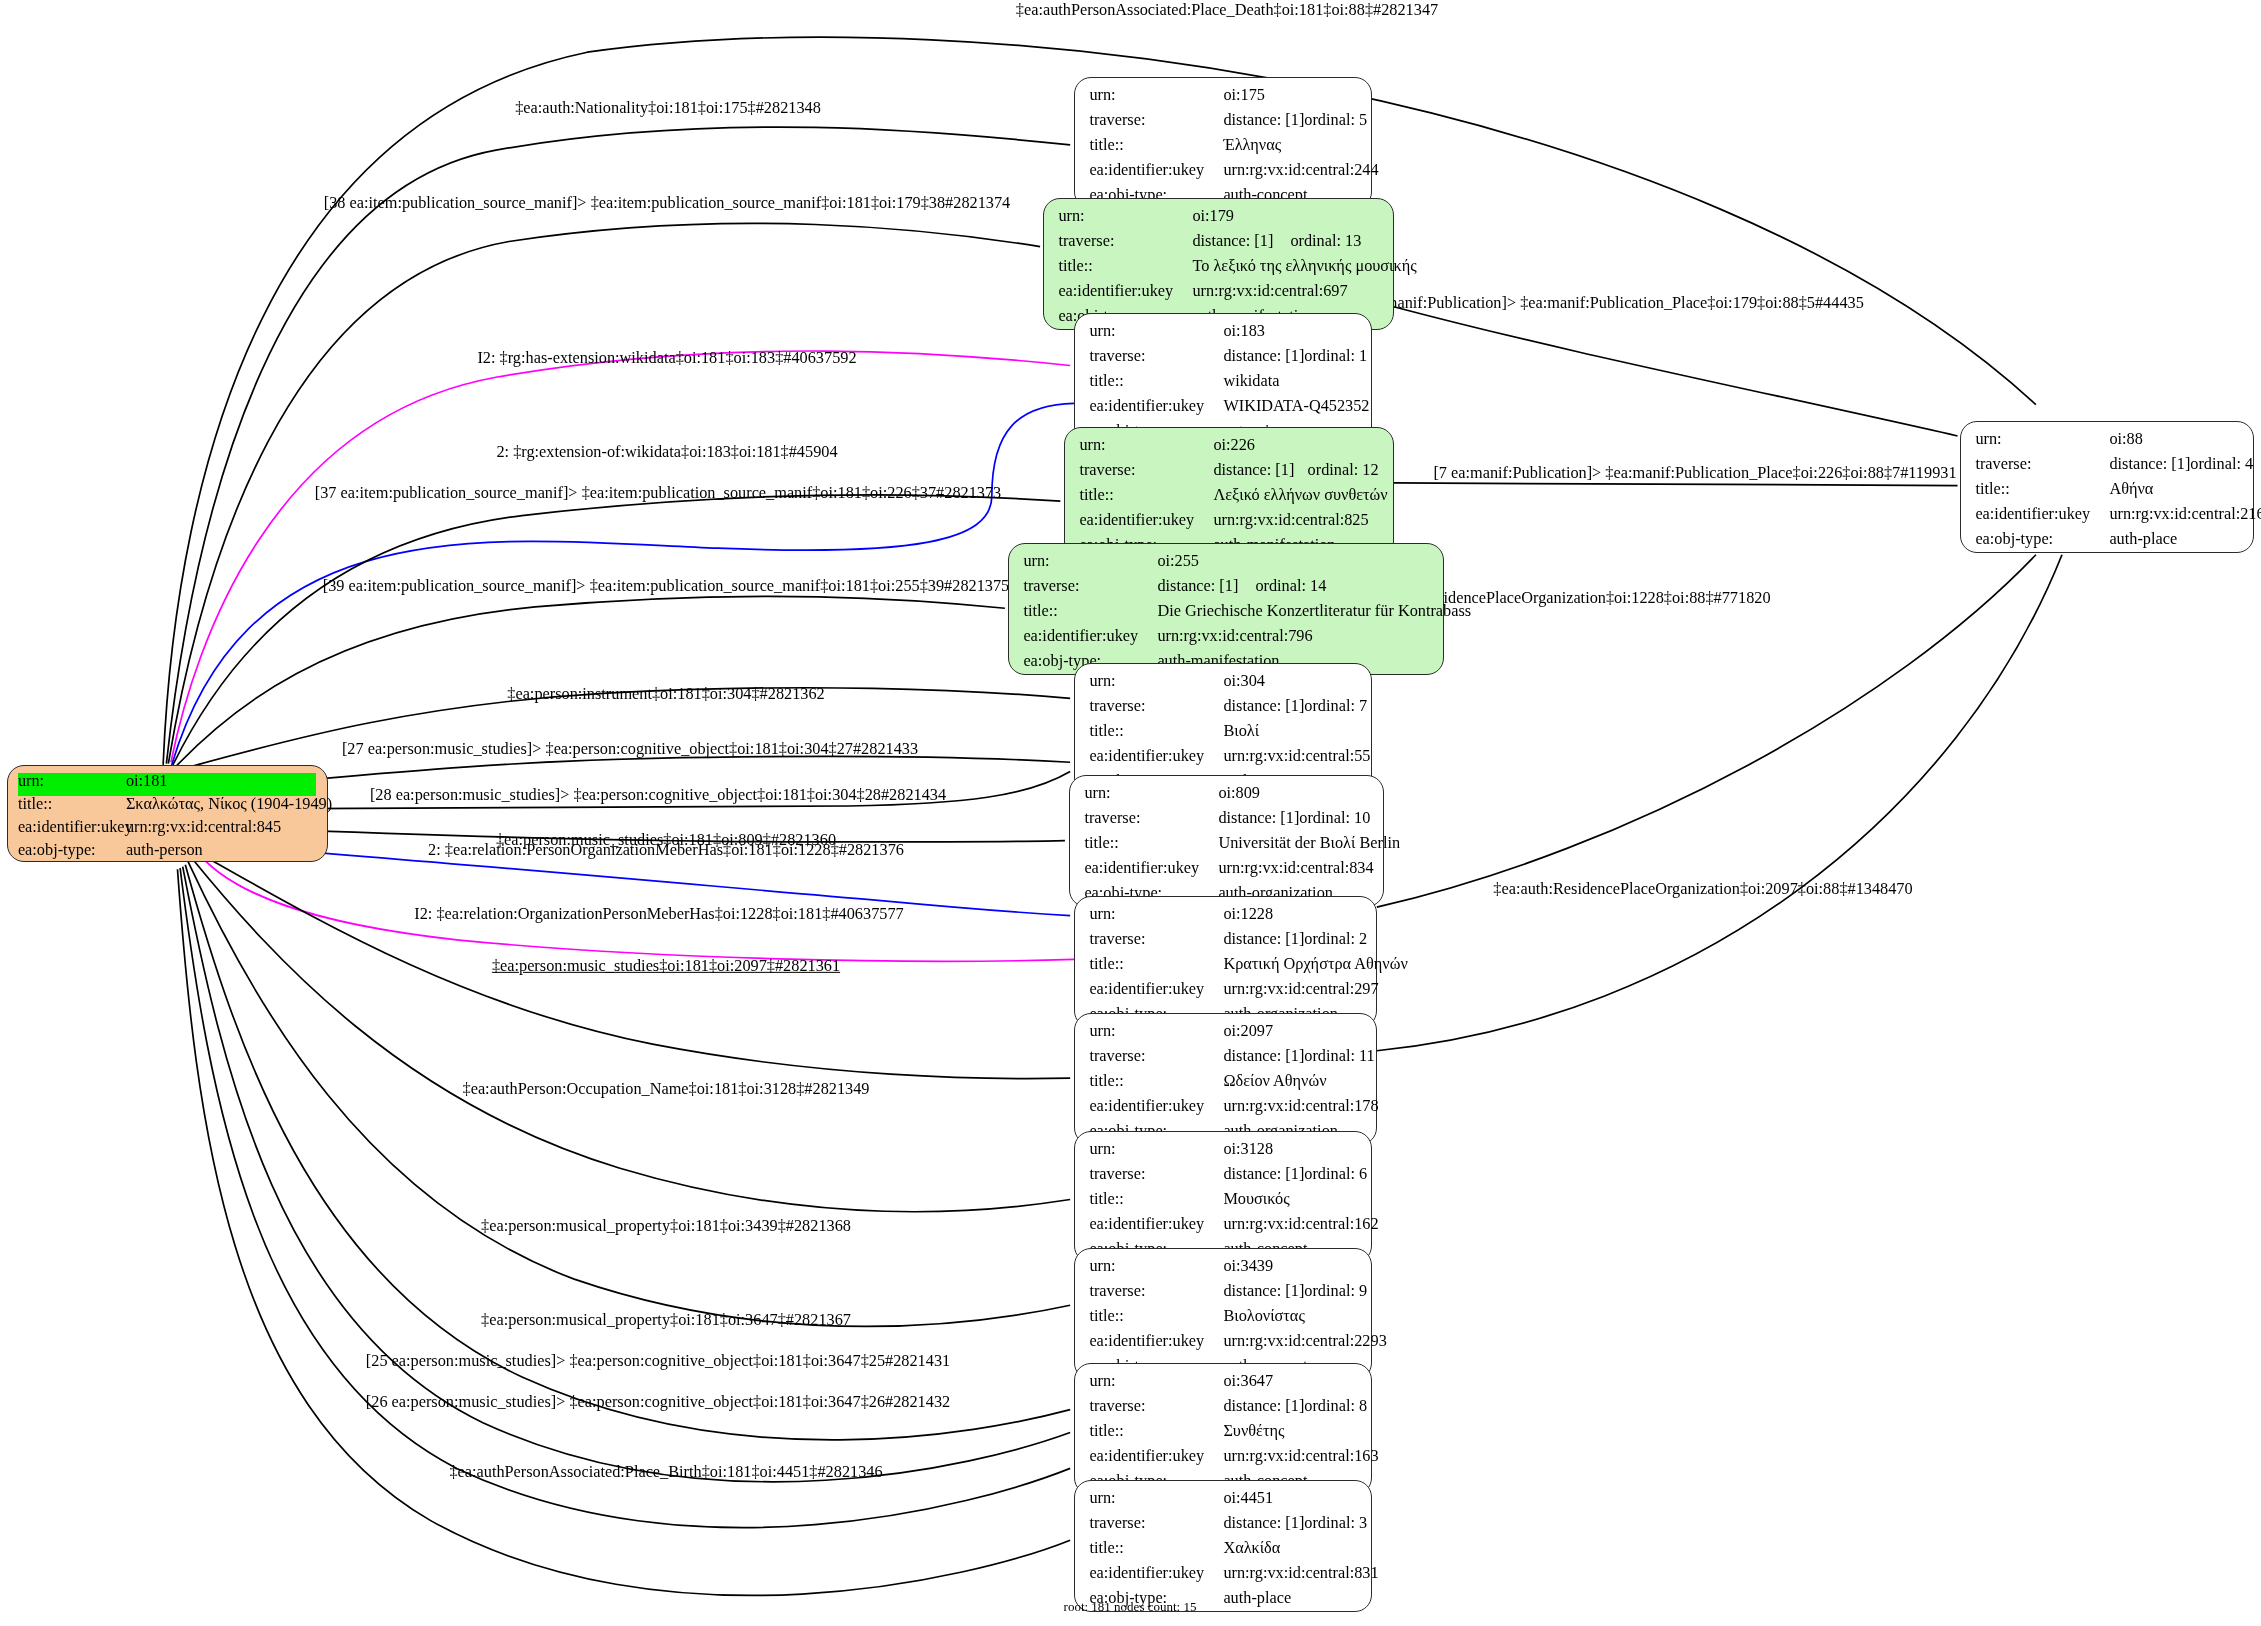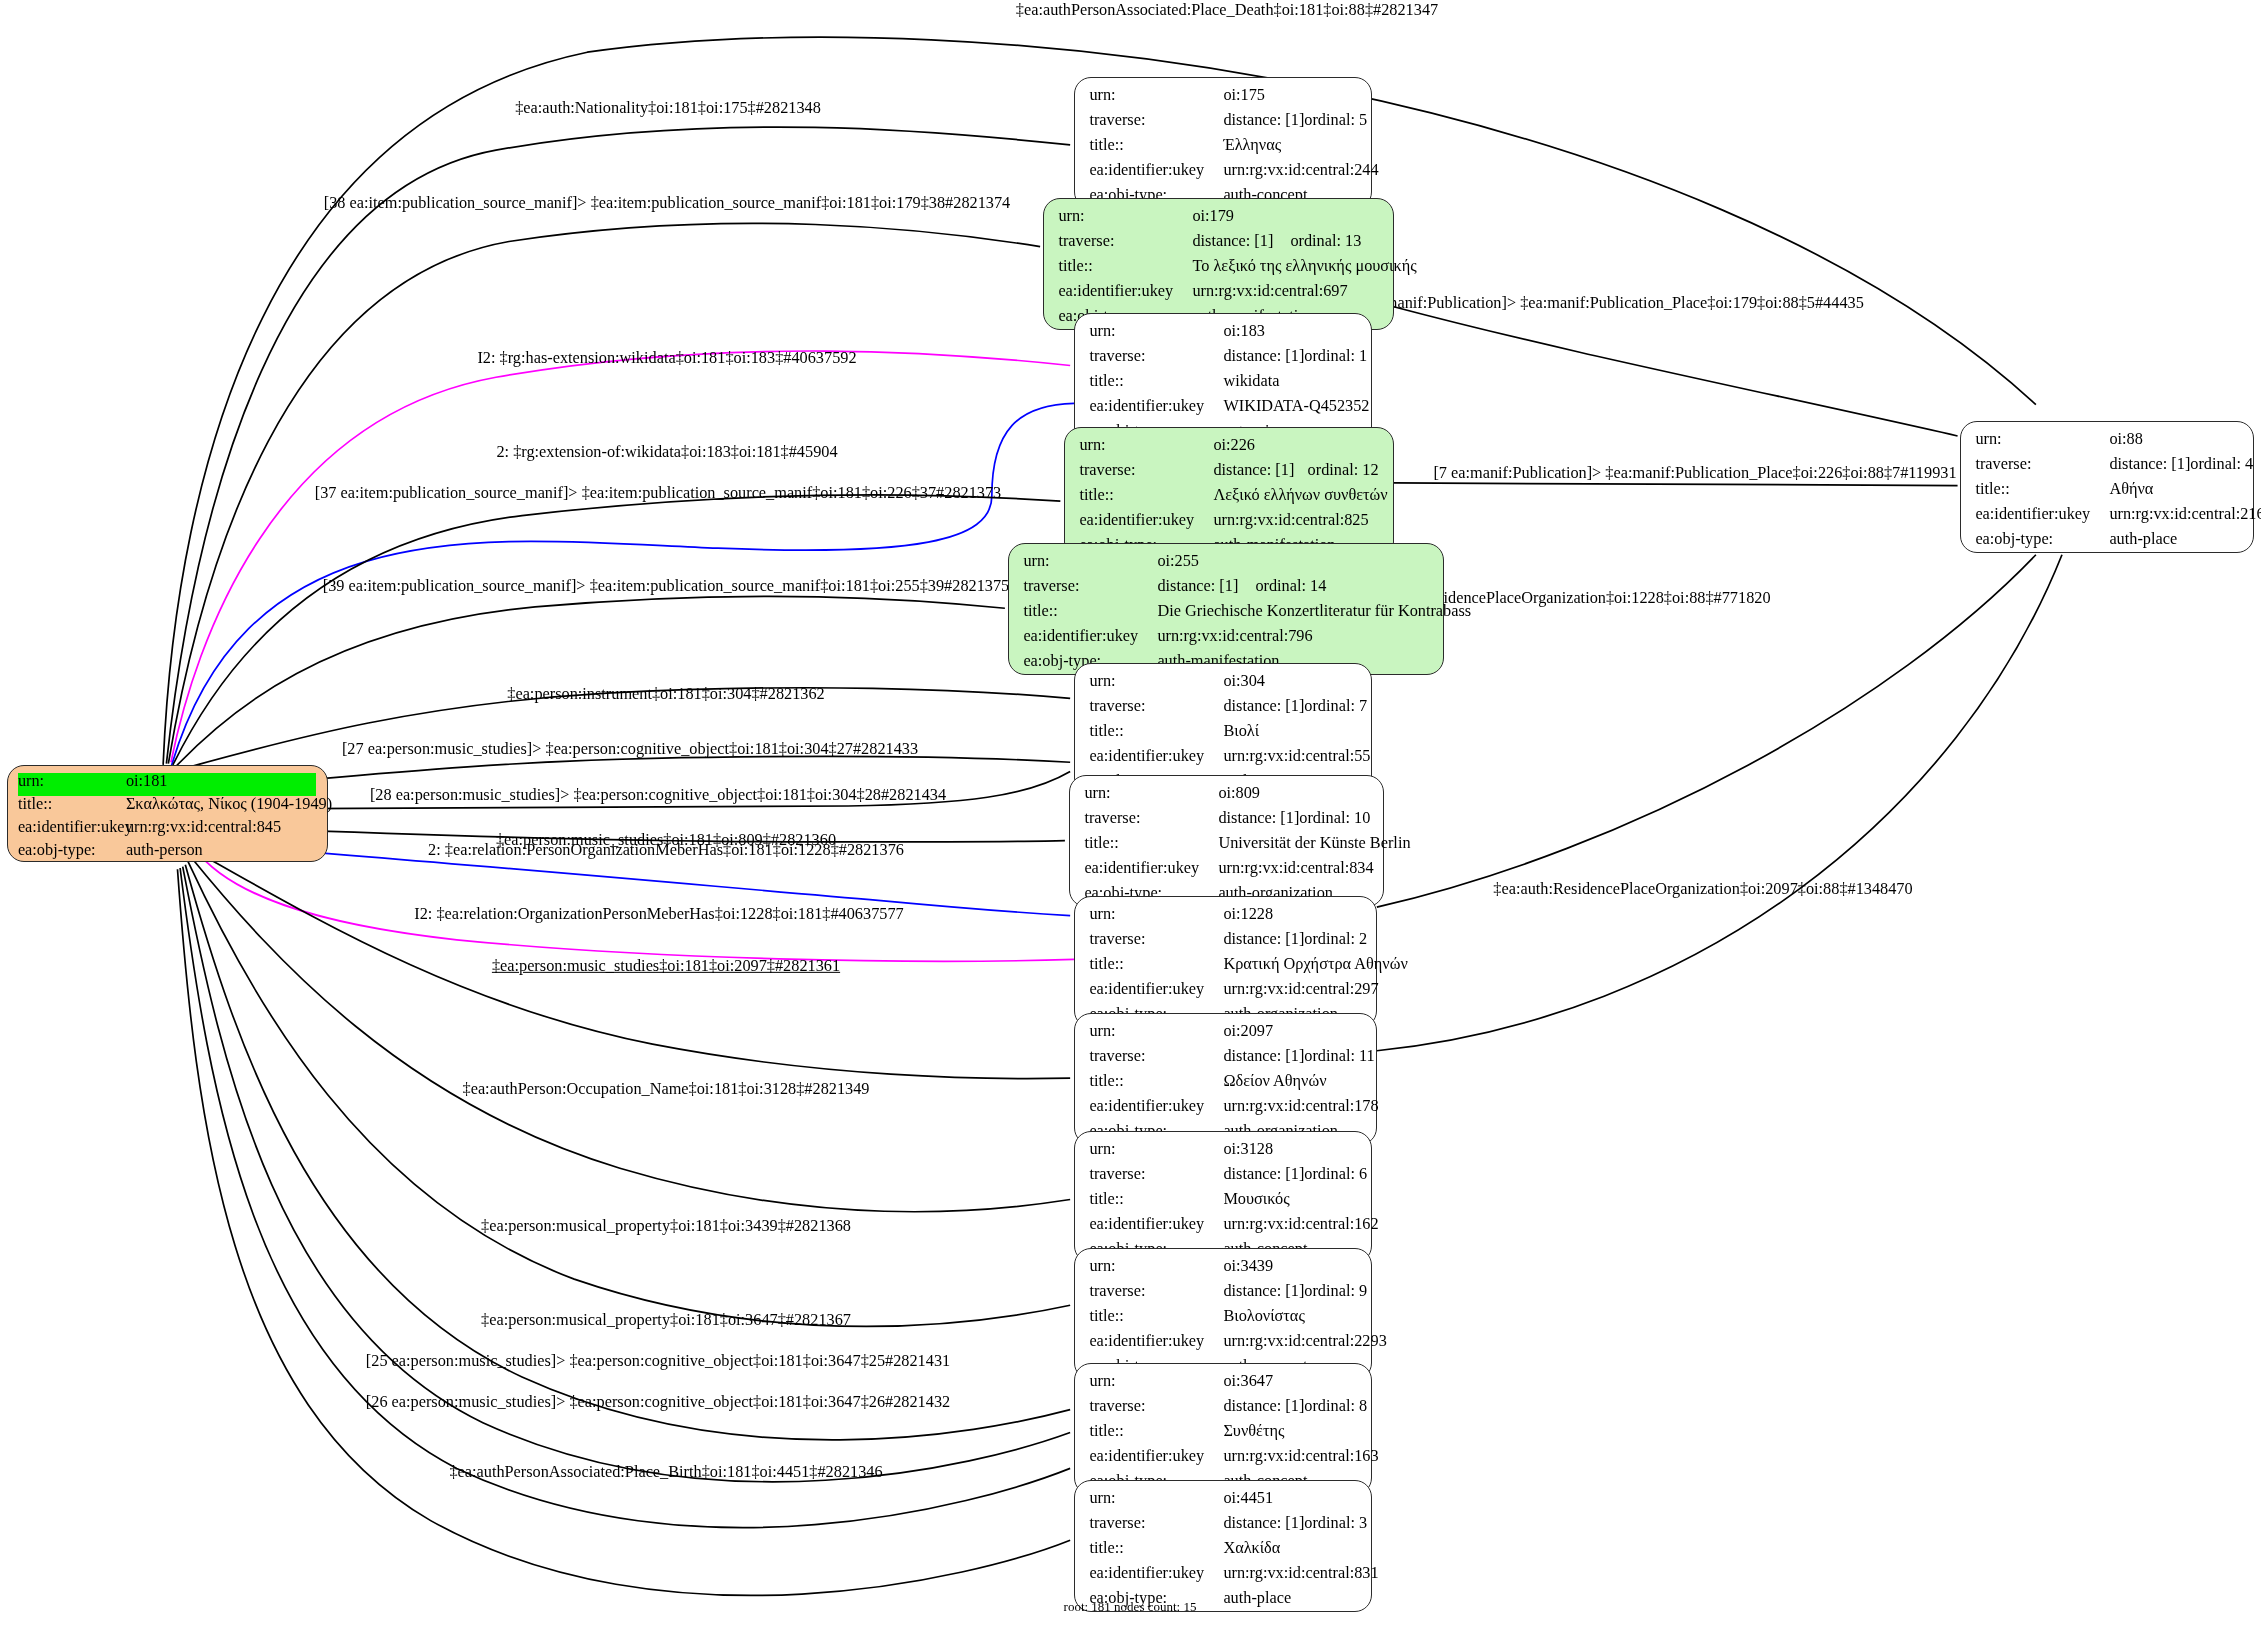--- a/index.html
+++ b/index.html
@@ -282,21 +282,21 @@
           <span class="k">urn:</span>
           <span class="v">oi:809</span>
         </div>
         <div class="row trav">
           <span class="k">traverse:</span>
           <span class="v d">distance: [1]</span>
           <span class="v">ordinal: 10</span>
         </div>
         <div class="row">
           <span class="k">title::</span>
-          <span class="v">Universität der Künste Berlin</span>
+          <span class="v">Universität der Βιολί Berlin</span>
         </div>
         <div class="row">
           <span class="k">ea:identifier:ukey</span>
           <span class="v">urn:rg:vx:id:central:834</span>
         </div>
         <div class="row">
           <span class="k">ea:obj-type:</span>
           <span class="v">auth-organization</span>
         </div>
       </div>

